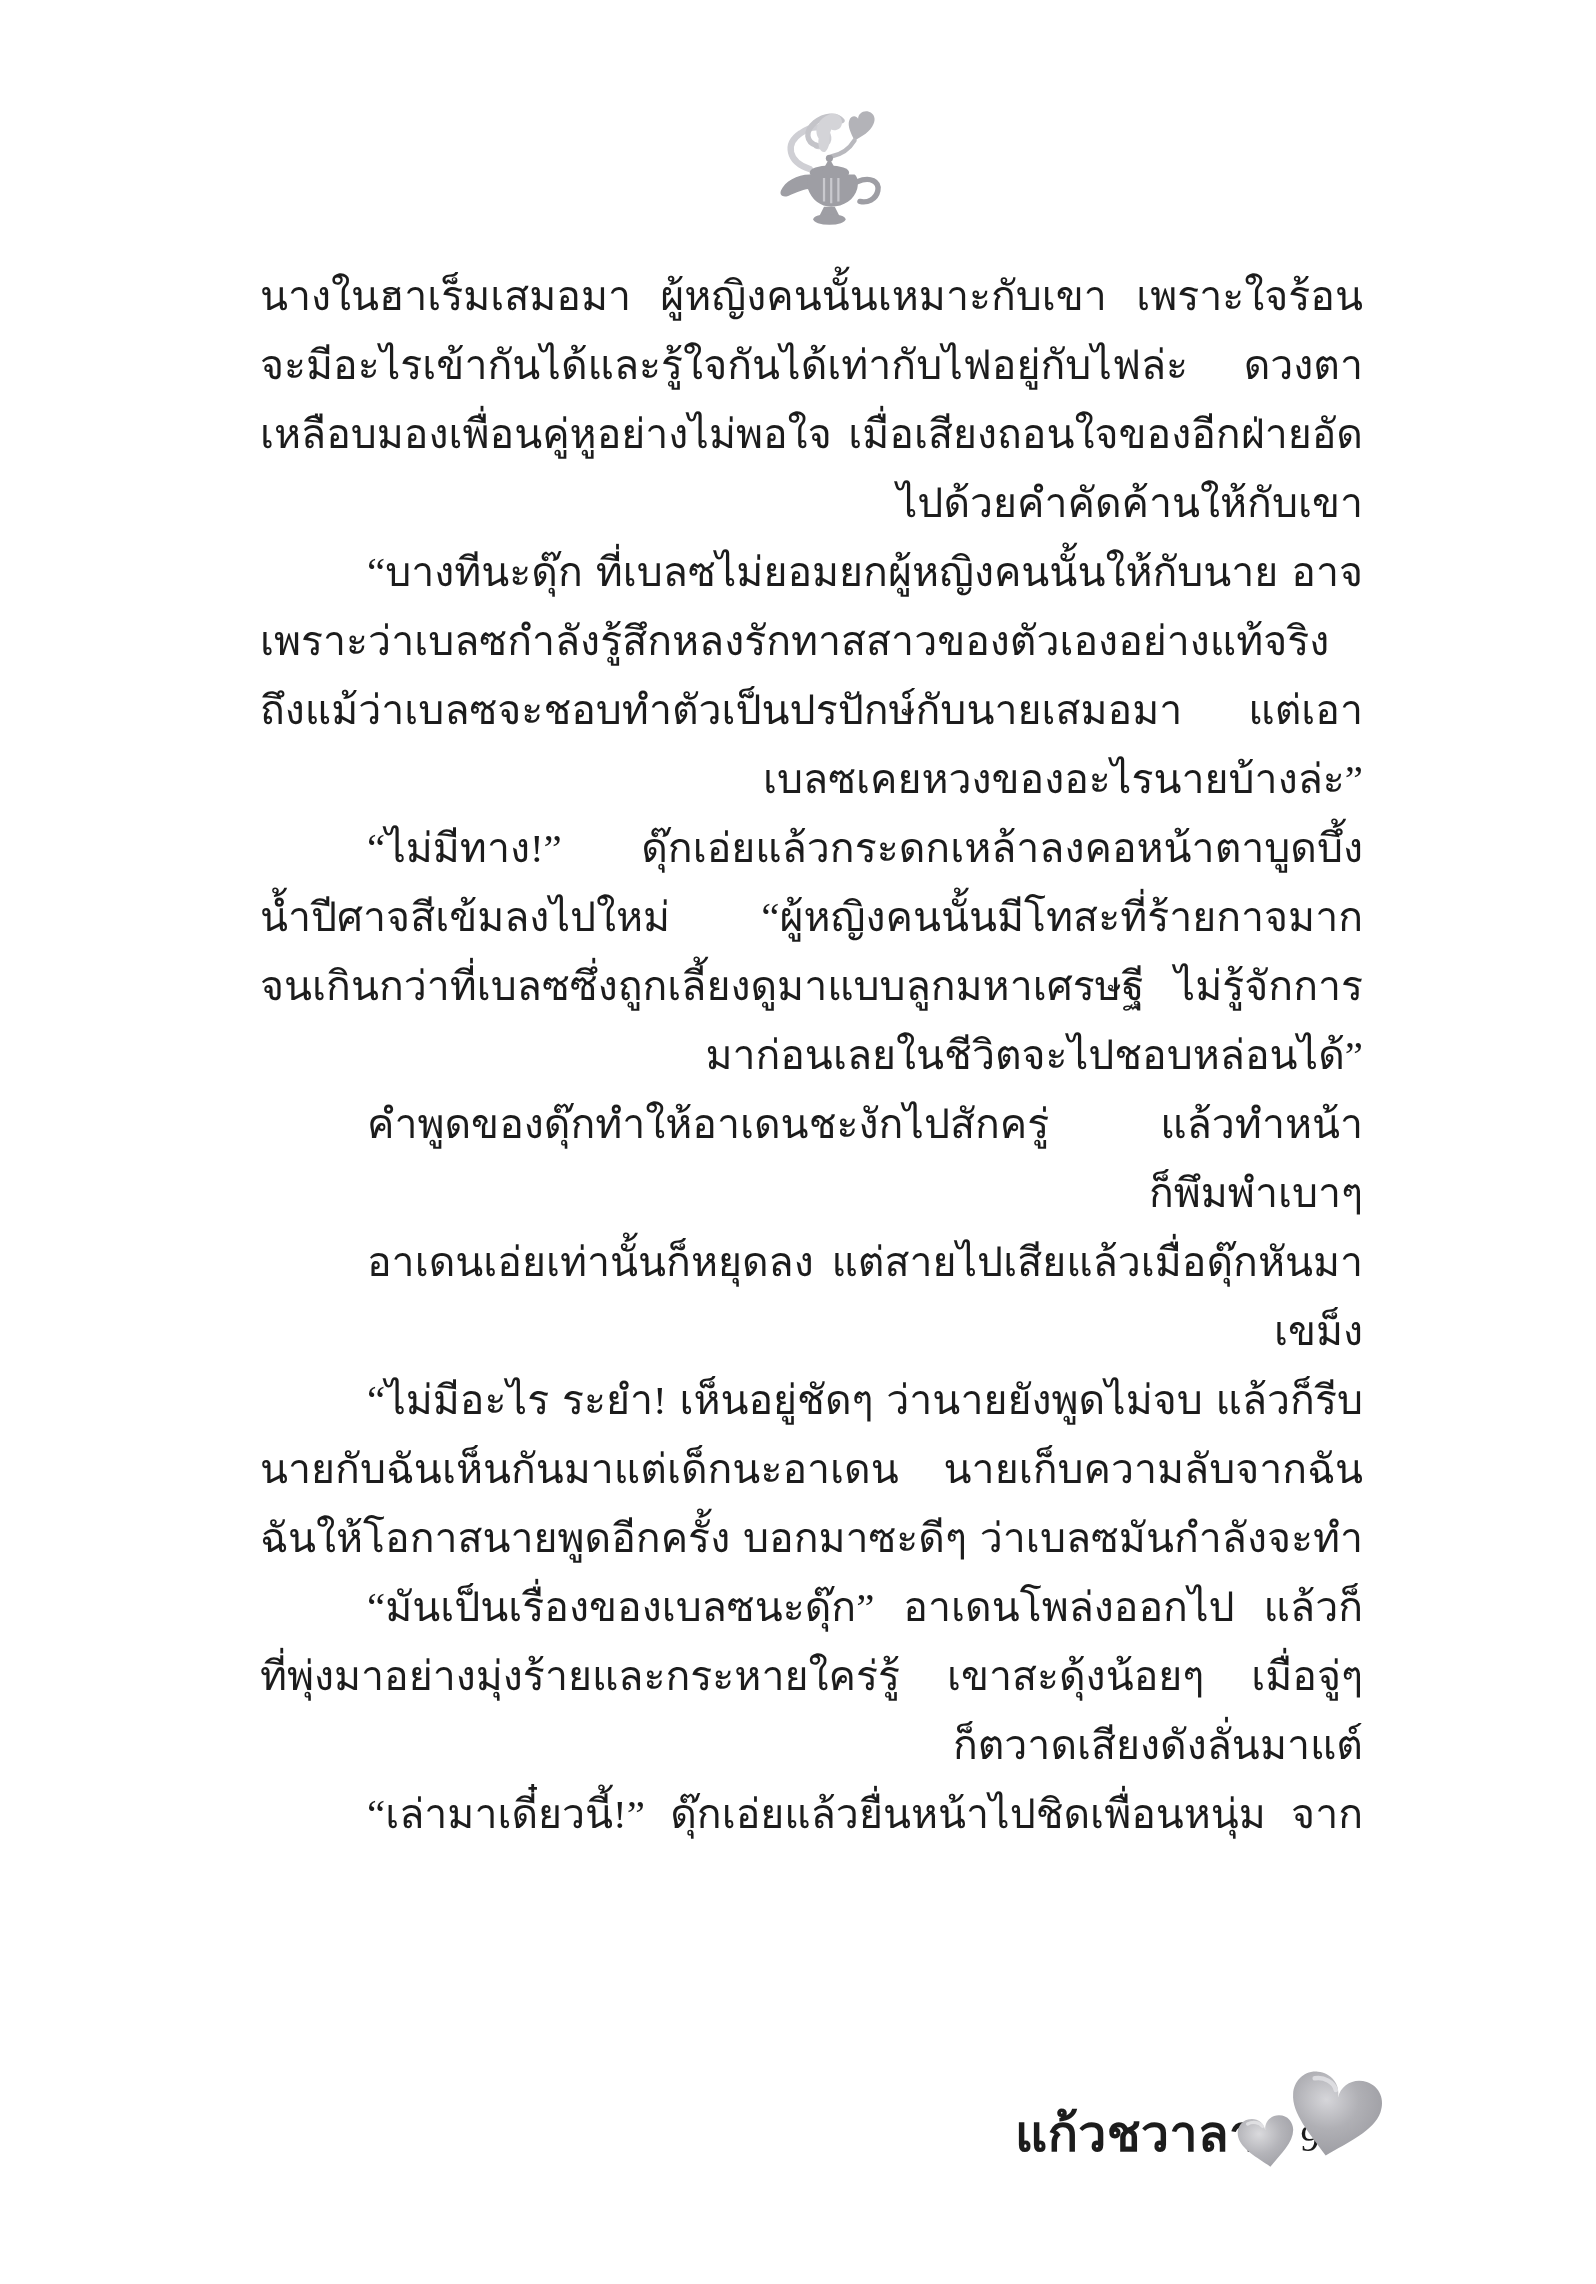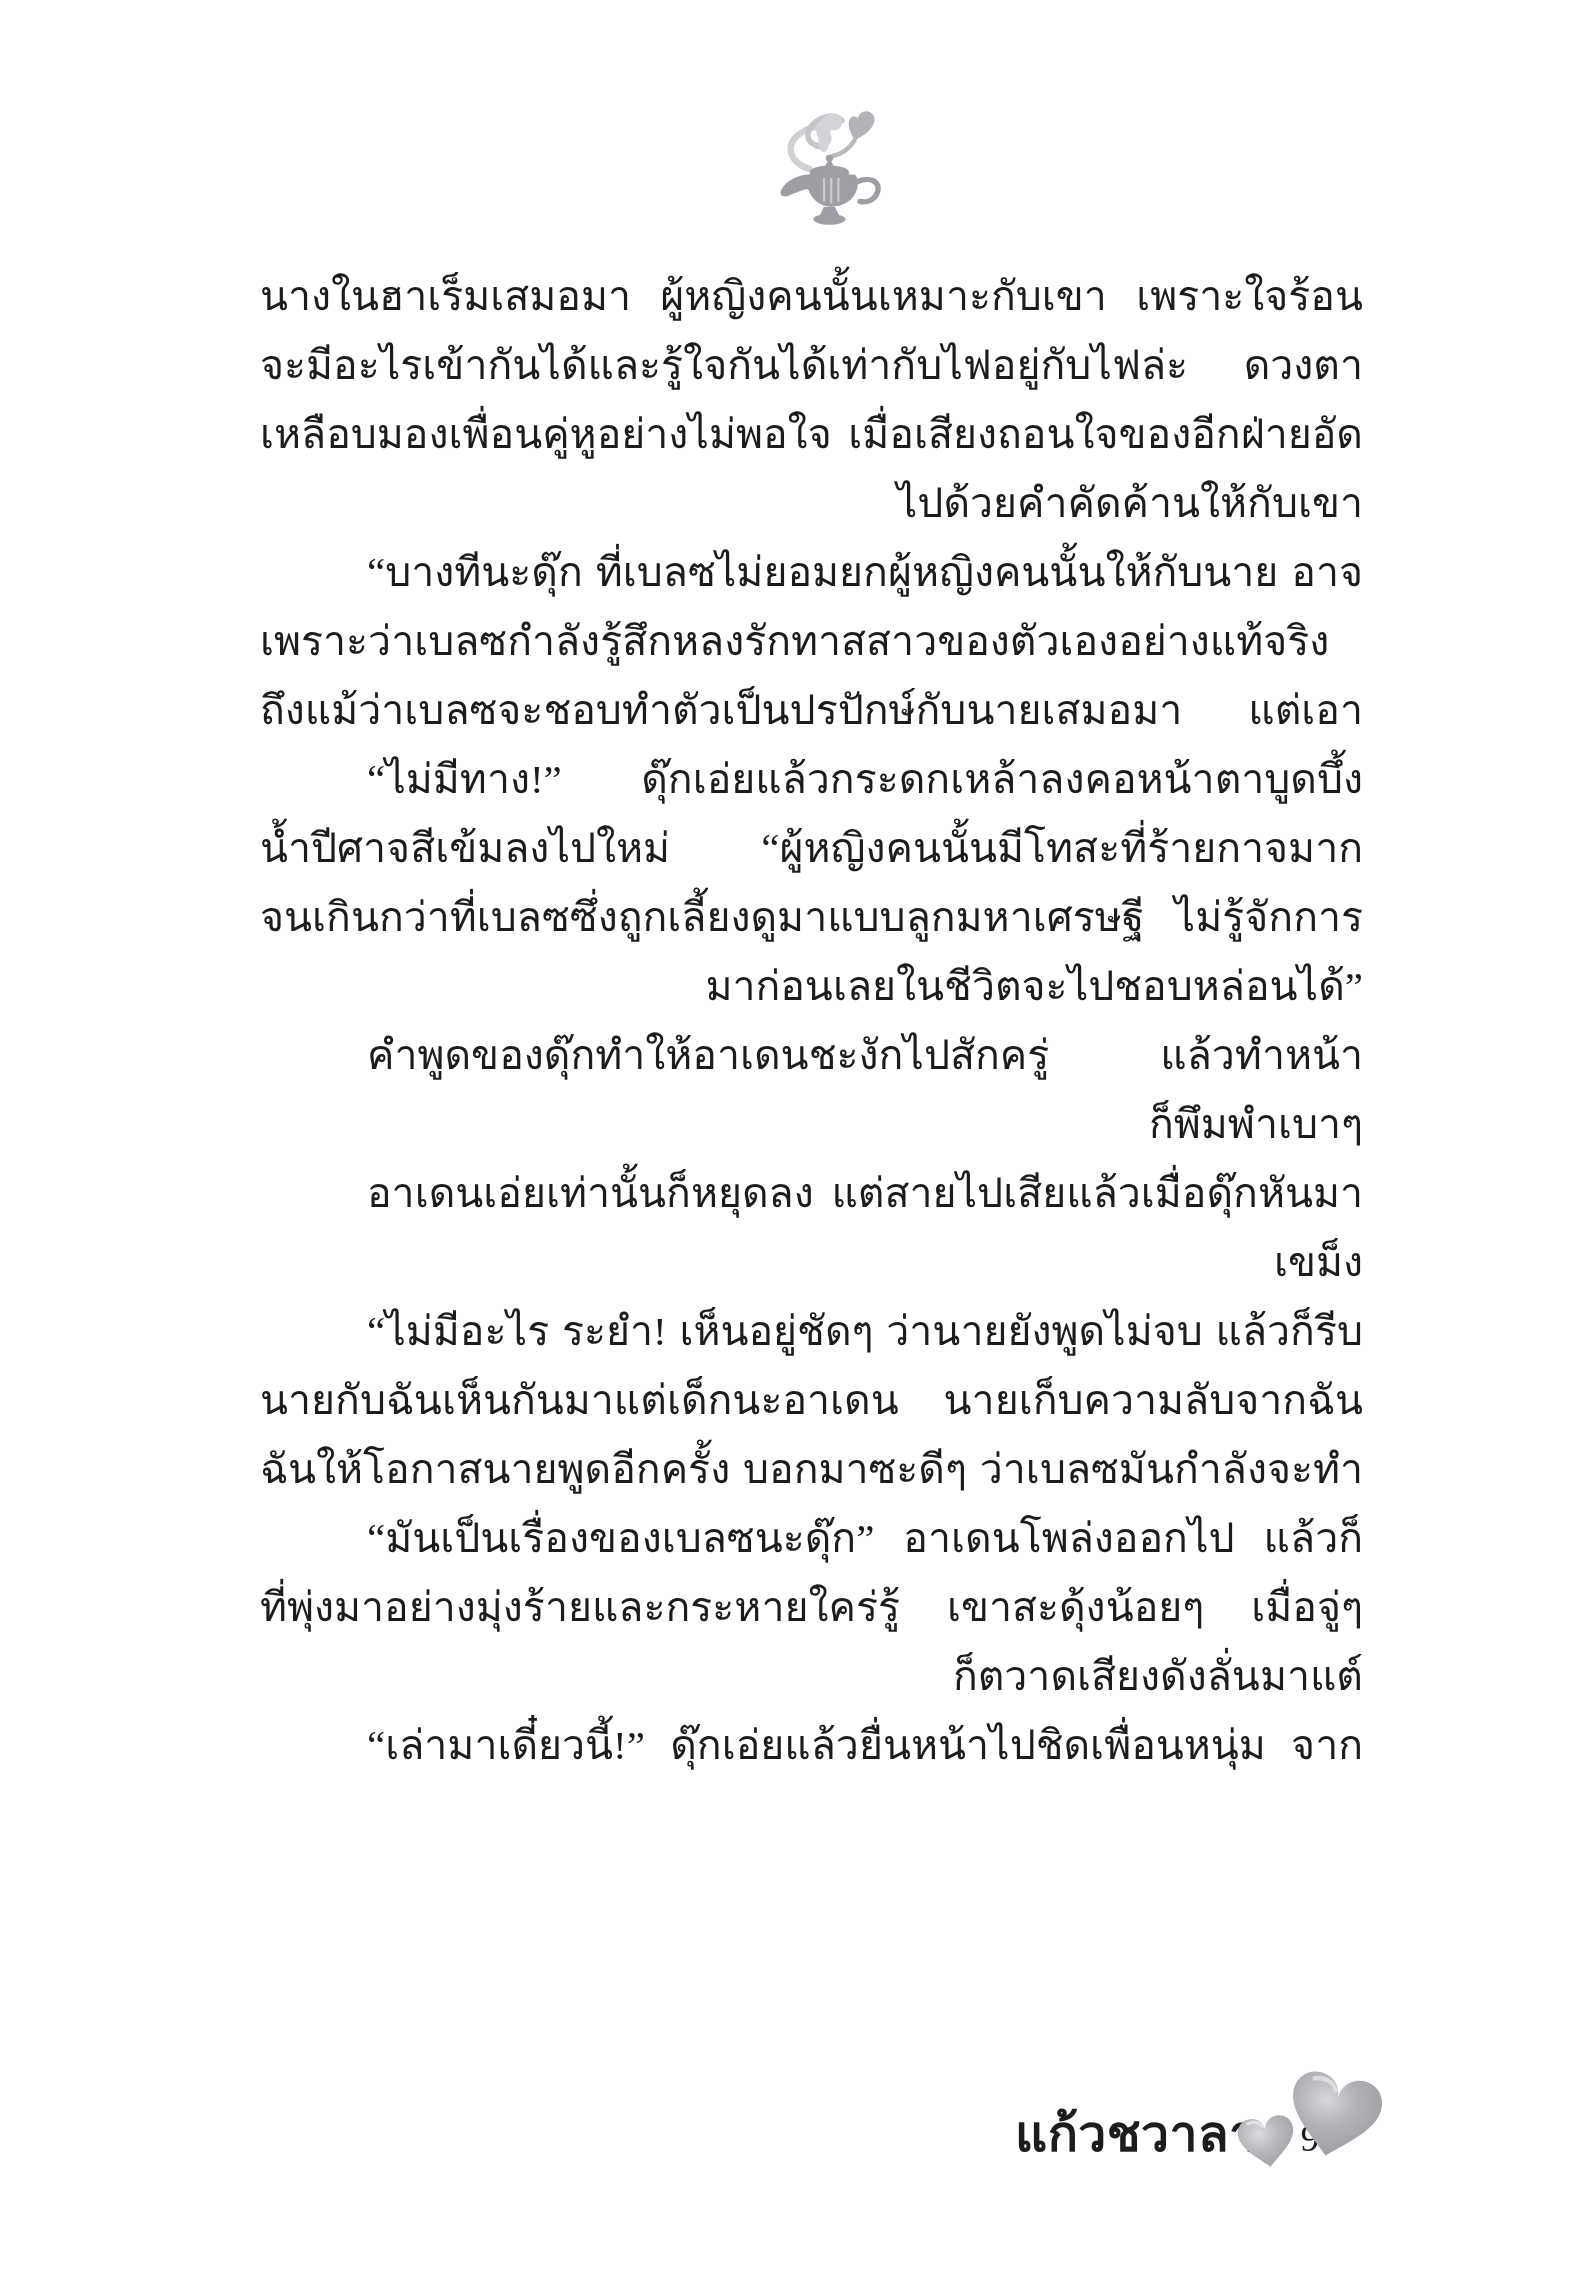--- a/index.html
+++ b/index.html
@@ -102,20 +102,21 @@
   </div>
 
   <div class="text-block">
       <div class="line justify">นางในฮาเร็มเสมอมา ผู้หญิงคนนั้นเหมาะกับเขา เพราะใจร้อนเหมือนกัน</div>
       <div class="line justify">จะมีอะไรเข้ากันได้และรู้ใจกันได้เท่ากับไฟอยู่กับไฟล่ะ ดวงตาสีน้ำเงินเข้ม</div>
       <div class="line justify">เหลือบมองเพื่อนคู่หูอย่างไม่พอใจ เมื่อเสียงถอนใจของอีกฝ่ายอัดแน่น</div>
       <div class="line">ไปด้วยคำคัดค้านให้กับเขา</div>
       <div class="line indent justify">“บางทีนะดุ๊ก ที่เบลซไม่ยอมยกผู้หญิงคนนั้นให้กับนาย อาจเป็น</div>
       <div class="line justify">เพราะว่าเบลซกำลังรู้สึกหลงรักทาสสาวของตัวเองอย่างแท้จริงก็ได้ เพราะ</div>
       <div class="line justify">ถึงแม้ว่าเบลซจะชอบทำตัวเป็นปรปักษ์กับนายเสมอมา แต่เอาเข้าจริงๆ แล้ว</div>
+      <div class="line">เบลซเคยหวงของอะไรนายบ้างล่ะ”</div>
       <div class="line indent justify">“ไม่มีทาง!” ดุ๊กเอ่ยแล้วกระดกเหล้าลงคอหน้าตาบูดบึ้ง จากนั้นก็เท</div>
       <div class="line justify">น้ำปีศาจสีเข้มลงไปใหม่ “ผู้หญิงคนนั้นมีโทสะที่ร้ายกาจมาก แล้วก็ดื้อรั้น</div>
       <div class="line justify">จนเกินกว่าที่เบลซซึ่งถูกเลี้ยงดูมาแบบลูกมหาเศรษฐี ไม่รู้จักการถูกขัดใจ</div>
       <div class="line">มาก่อนเลยในชีวิตจะไปชอบหล่อนได้”</div>
       <div class="line indent justify">คำพูดของดุ๊กทำให้อาเดนชะงักไปสักครู่ แล้วทำหน้าครุ่นคิด จากนั้น</div>
       <div class="line">ก็พึมพำเบาๆ</div>
       <div class="line indent justify">อาเดนเอ่ยเท่านั้นก็หยุดลง แต่สายไปเสียแล้วเมื่อดุ๊กหันมาจ้องเขา</div>
       <div class="line">เขม็ง</div>
       <div class="line indent justify">“ไม่มีอะไร ระยำ! เห็นอยู่ชัดๆ ว่านายยังพูดไม่จบ แล้วก็รีบกลบเกลื่อน</div>
       <div class="line justify">นายกับฉันเห็นกันมาแต่เด็กนะอาเดน นายเก็บความลับจากฉันไม่ได้หรอก</div>

